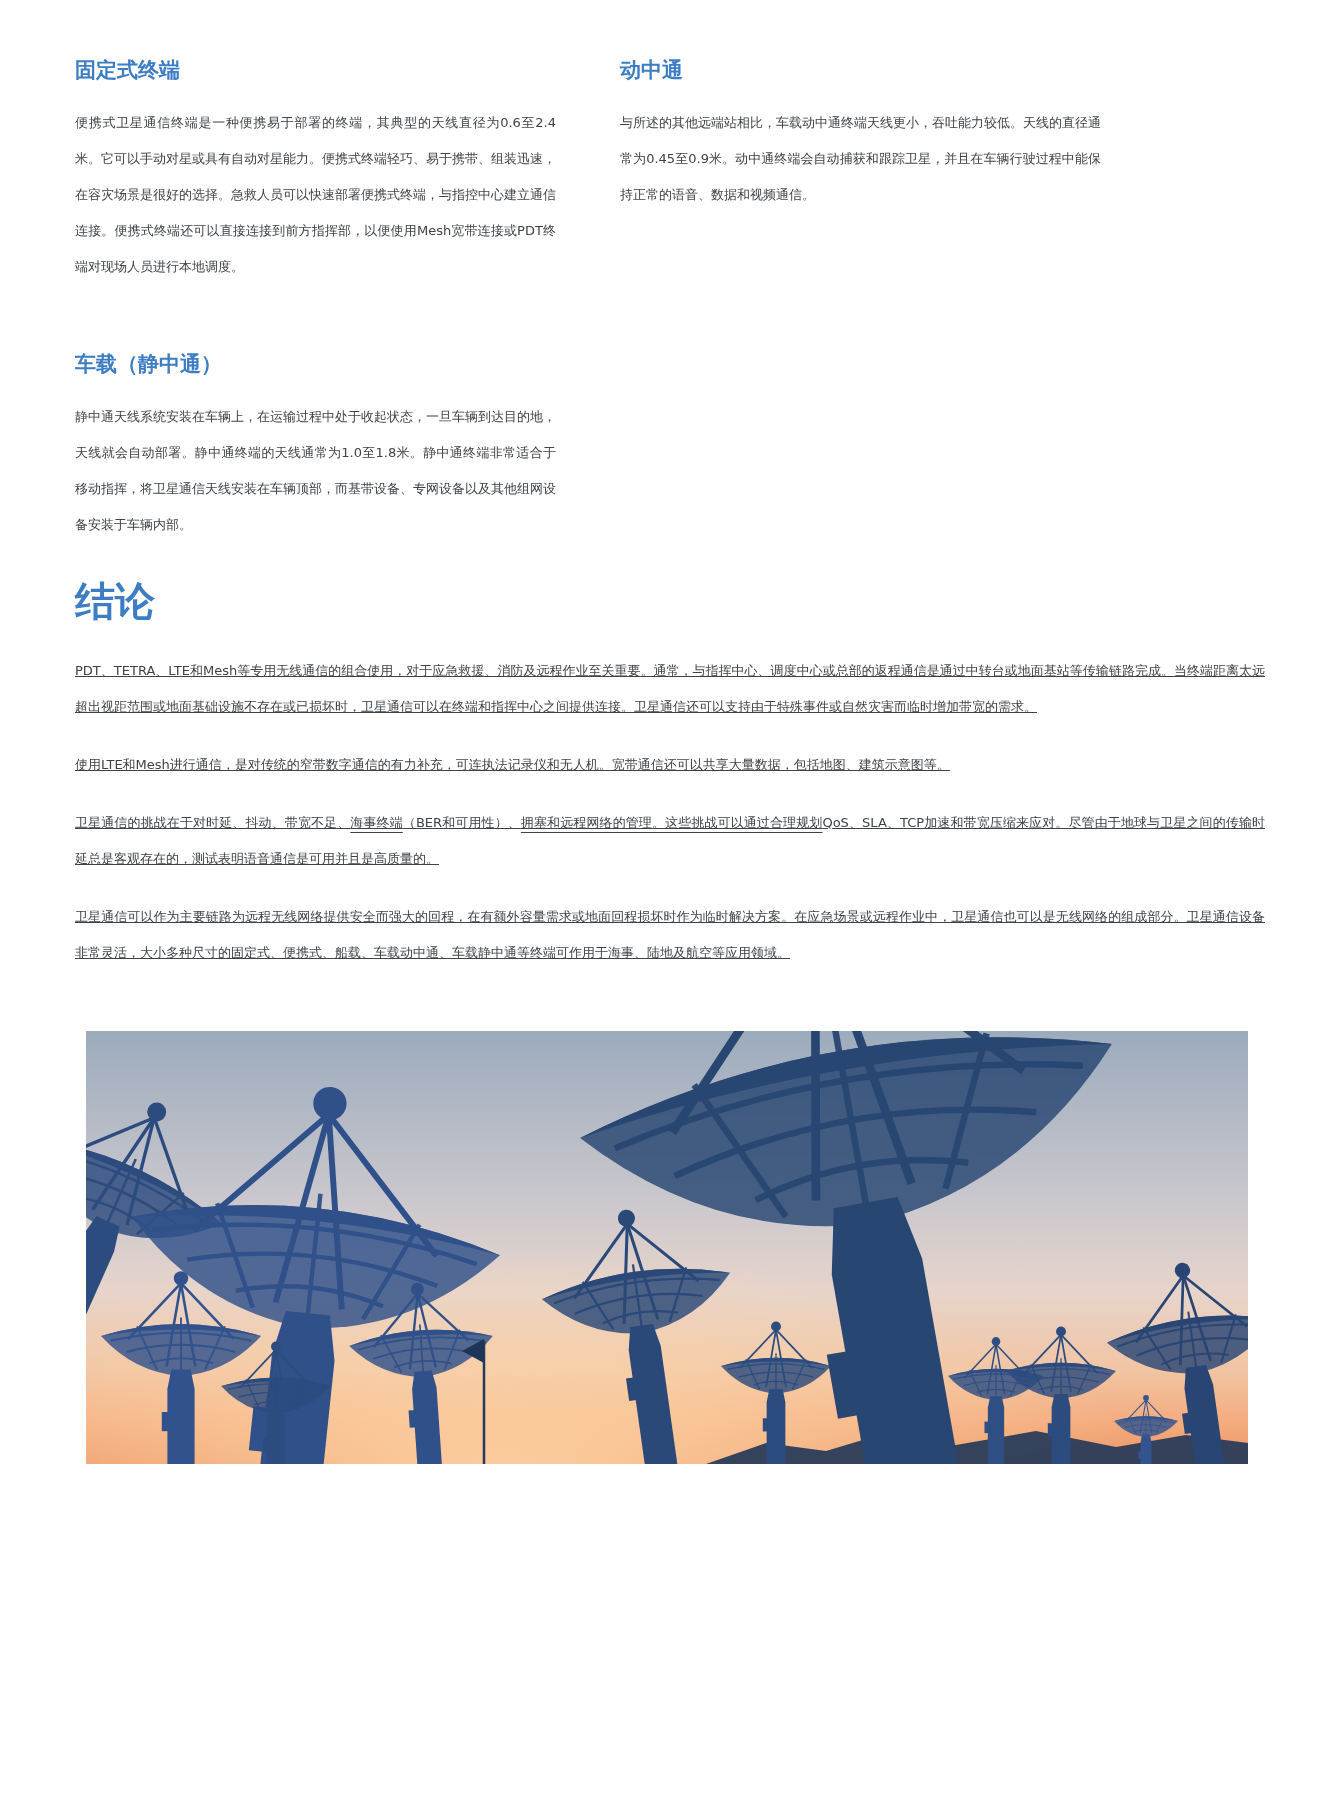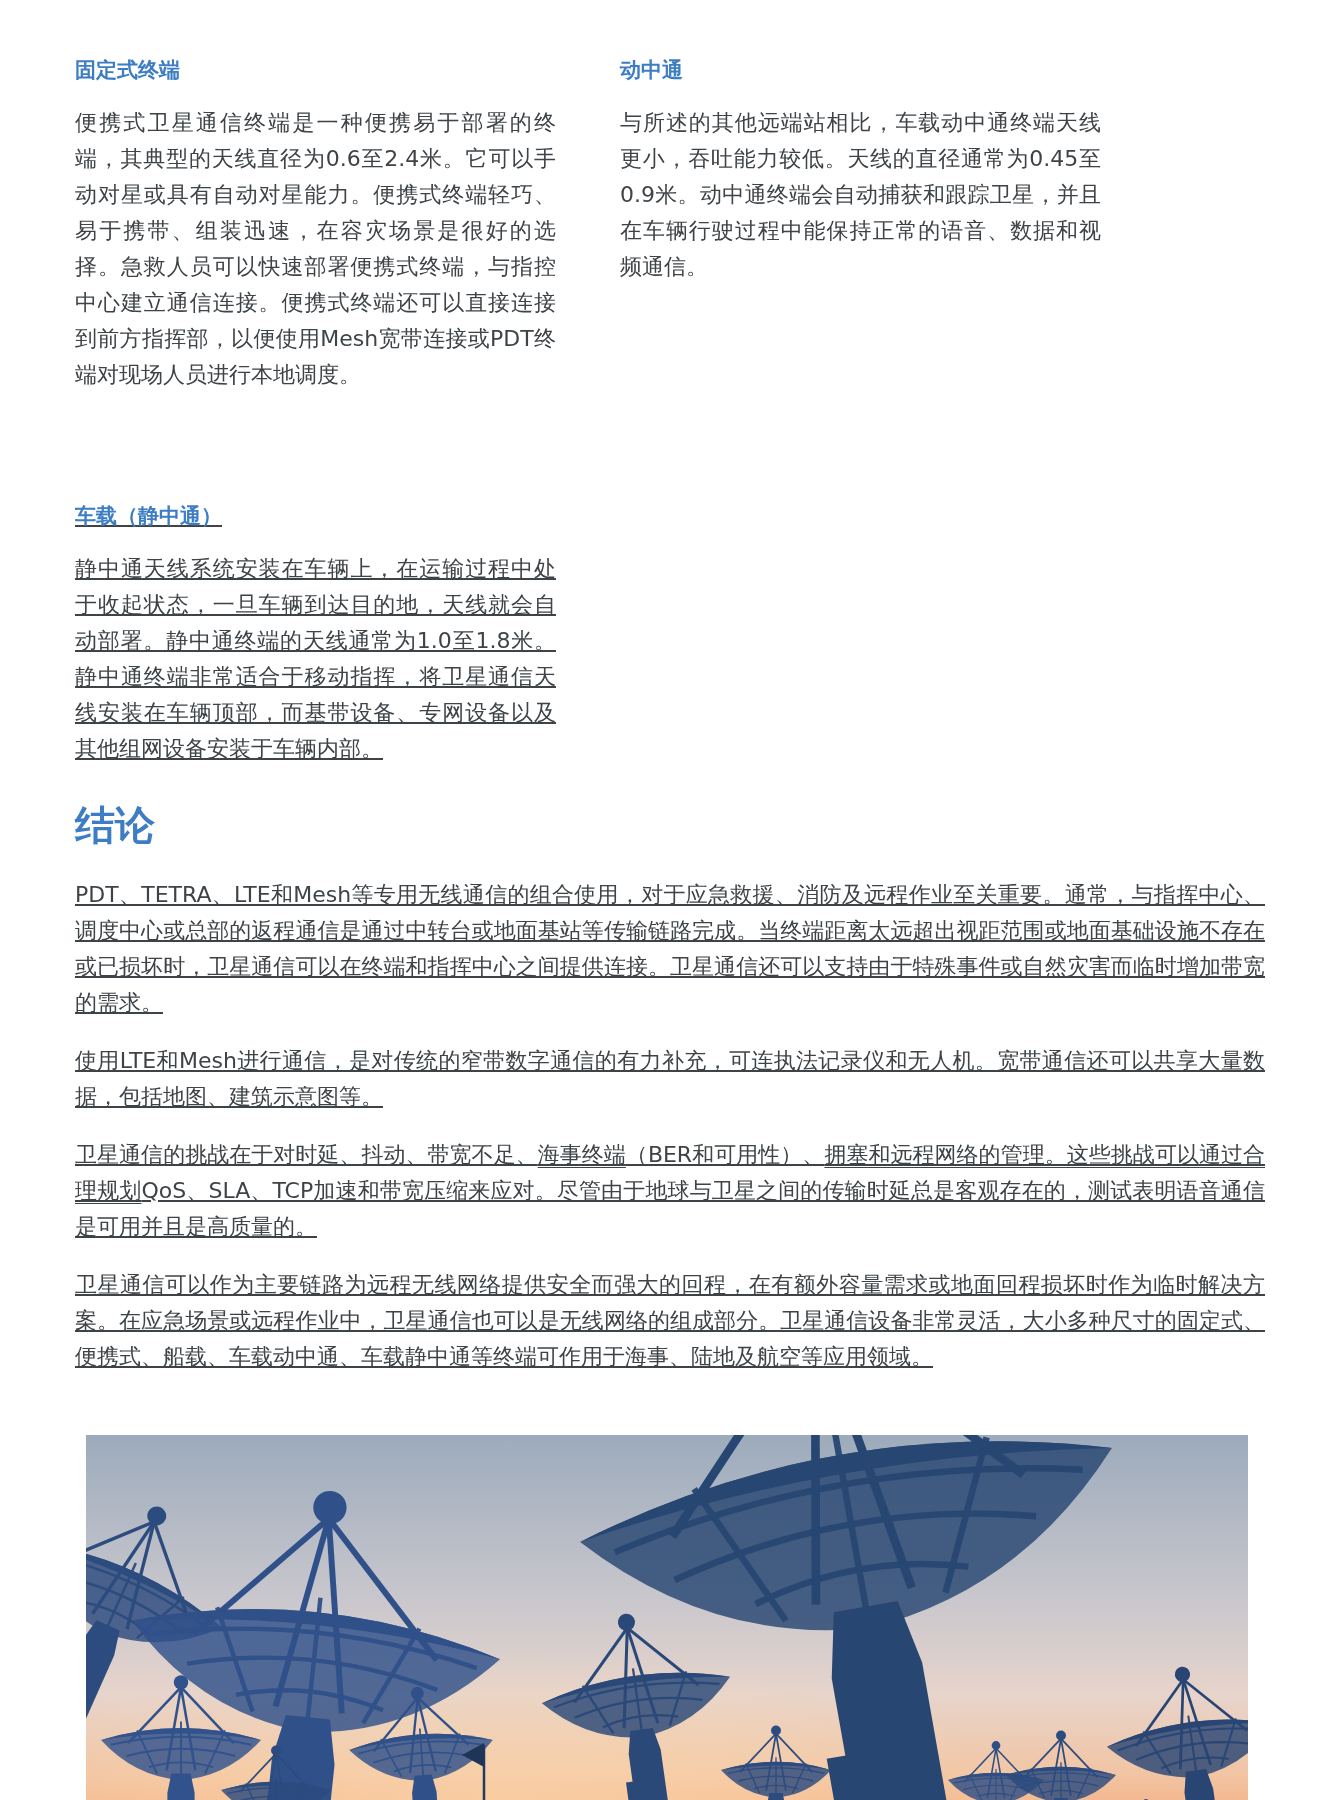--- a/index.html
+++ b/index.html
@@ -16,26 +16,26 @@
   .col { width: 481px; flex: 0 0 481px; }
 
   .sec h3 {
     margin: 0 0 20px 0;
     font-size: 21px; line-height: 30px;
     font-weight: 600;
     color: #3c7dc4;
   }
   .sec p, p.wide {
     margin: 0;
-    font-size: 22px; line-height: 36px;
+    font-size: 13px; line-height: 36px;
     font-weight: 400;
     text-align: justify;
     color: #3e4347;
   }
-  .sec.gap-left  { margin-top: 108px; text-decoration: underline; }
+  .sec.gap-left  { margin-top: 64px; }
   .sec.gap-right { margin-top: 96px; }
 
   h1.conclusion-title {
     margin: 0 0 26px 0;
     font-size: 40px; line-height: 50px;
     font-weight: 600;
     color: #3c7dc4;
     font-family: Liberation Serif, serif;
   }
   p.wide { margin-bottom: 22px; text-decoration: underline; }

